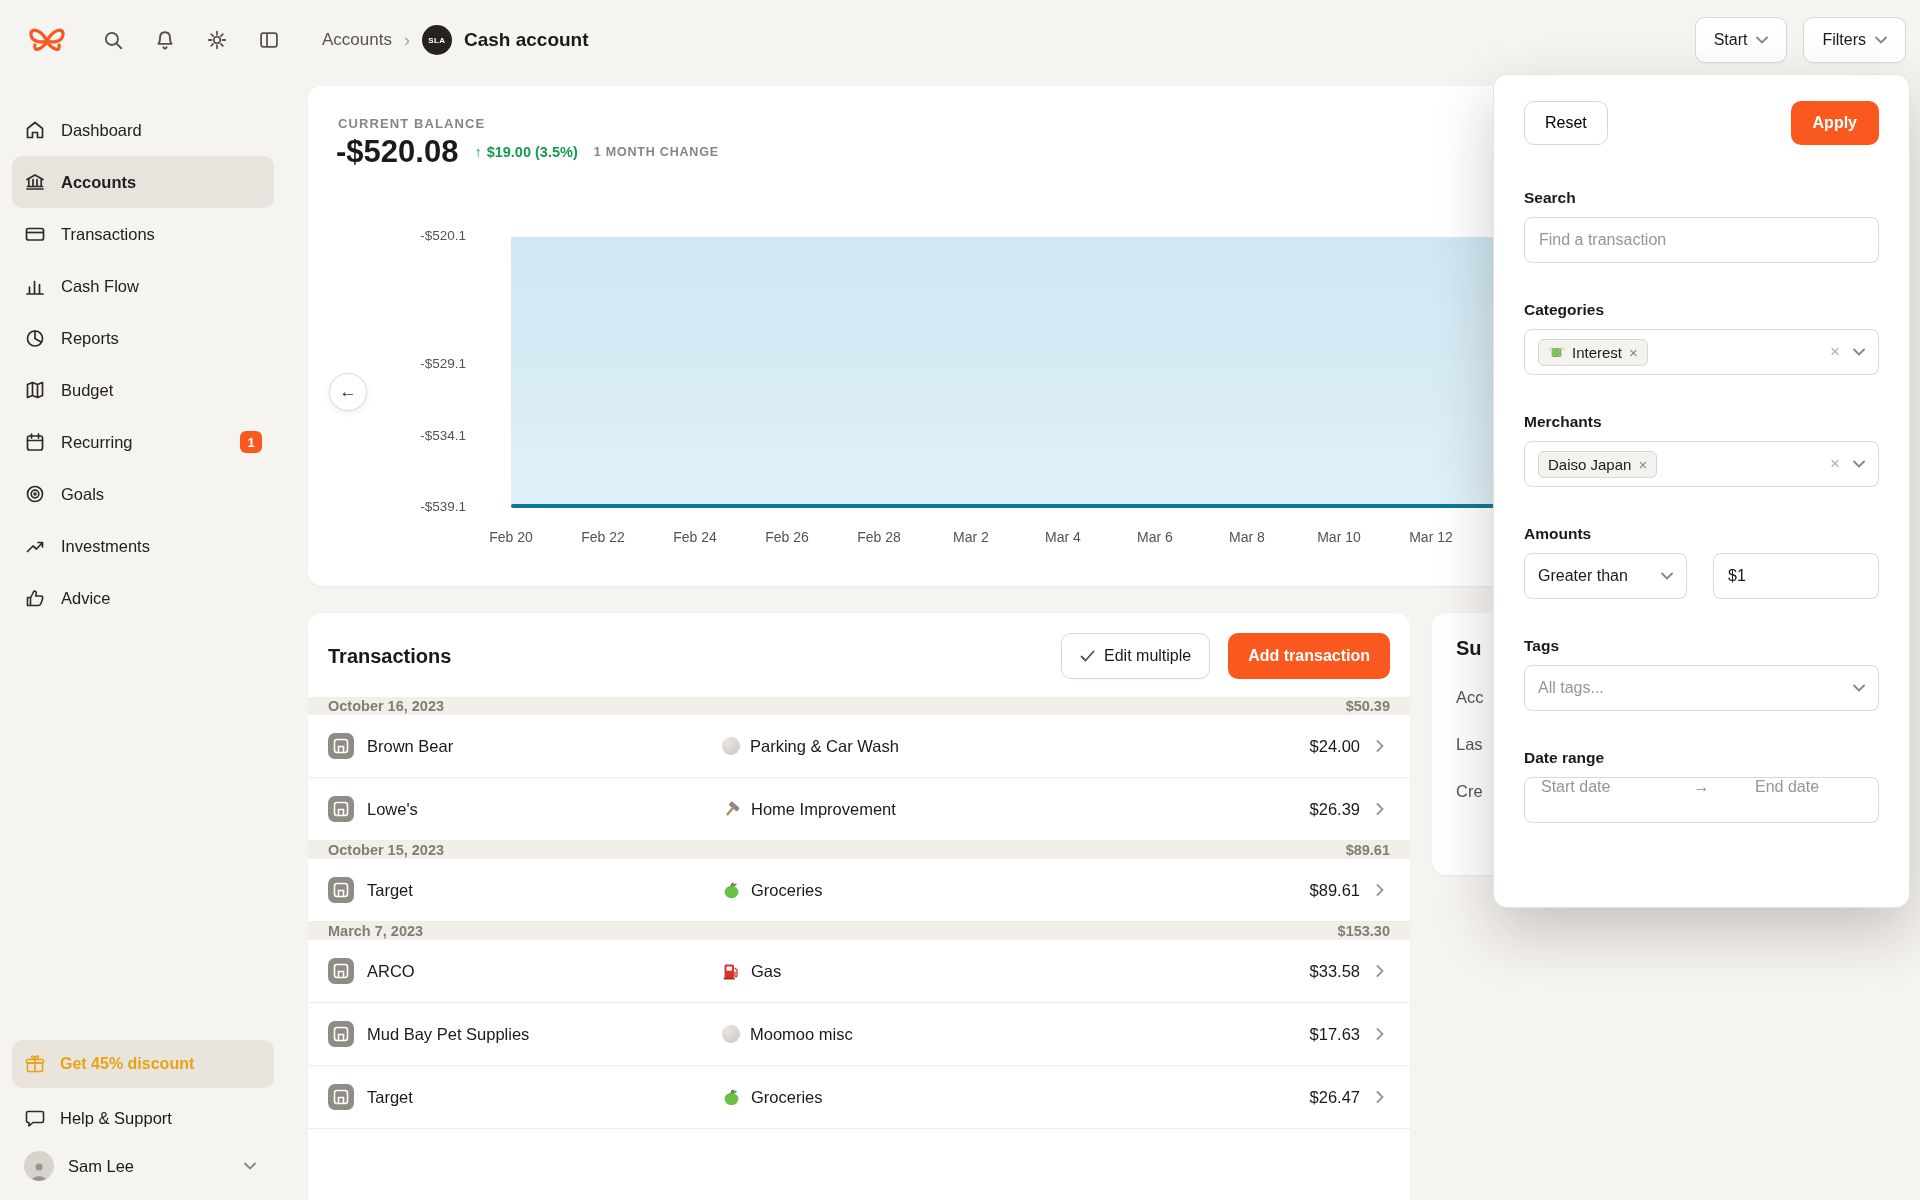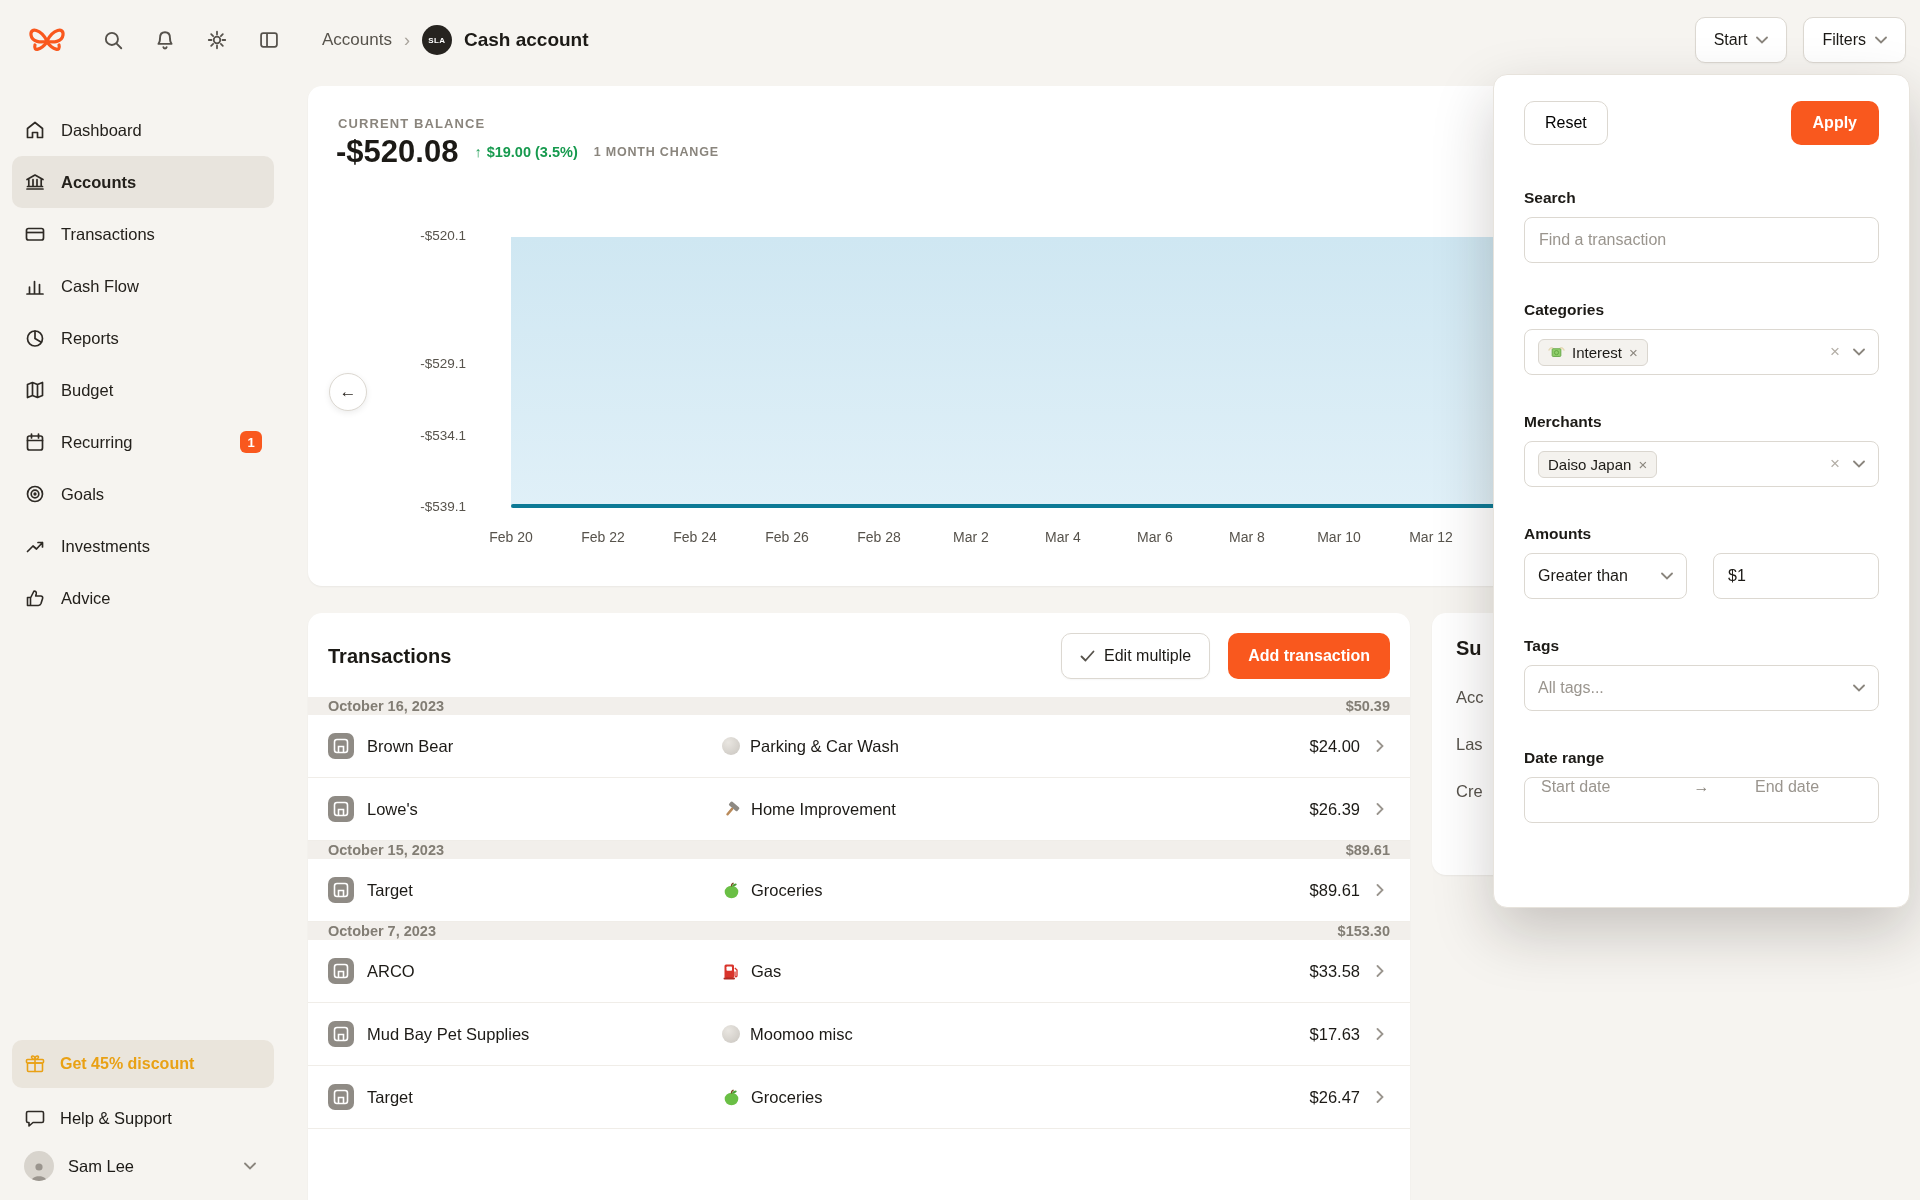--- a/index.html
+++ b/index.html
@@ -399,21 +399,21 @@
             </svg>
           <span>Groceries</span>
         </div>
         <span class="amt">$89.61</span>
         <svg class="row-chev" viewBox="0 0 12 8">
             <path d="M1 1.5 L6 6.5 L11 1.5" stroke="currentColor" stroke-width="1.8" fill="none" stroke-linecap="round"></path>
           </svg>
       </div>
 
       <div class="group-head">
-        <span>October 7, 2023</span>
+        <span>March 7, 2023</span>
         <span>$153.30</span>
       </div>
       <div class="txn-row">
         <div class="m-cell">
           <svg class="m-icon" viewBox="0 0 26 26">
               <rect width="26" height="26" rx="7" fill="#8f8b85"></rect>
               <rect x="6.5" y="6.5" width="13" height="13" rx="2.5" fill="none" stroke="#fff" stroke-width="1.6"></rect>
               <path d="M10.5 19.5 V13.5 H15.5 V19.5" stroke="#fff" stroke-width="1.6" fill="none"></path>
             </svg>
           <span>ARCO</span>

